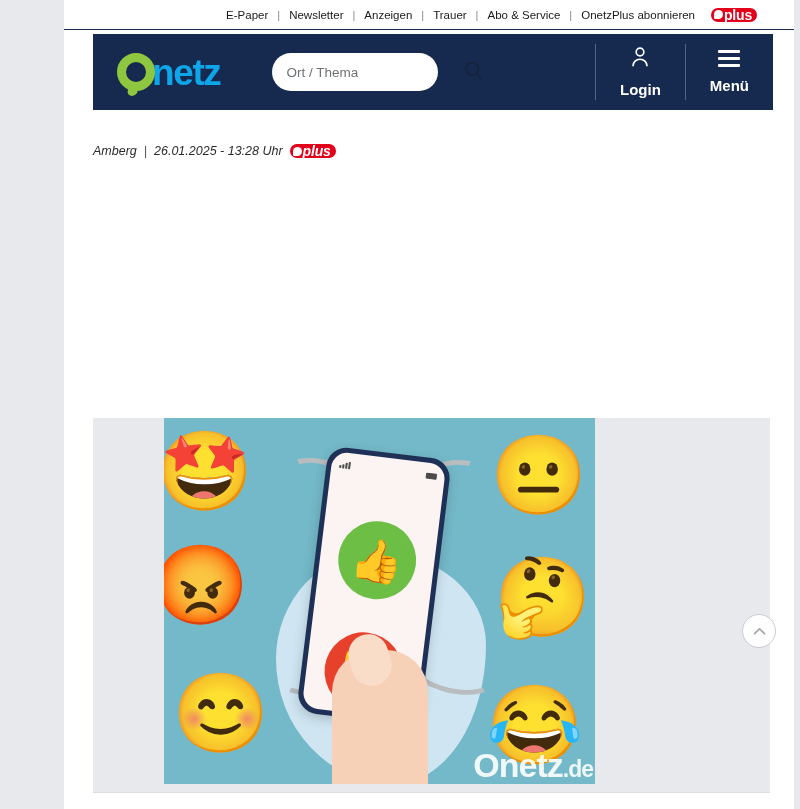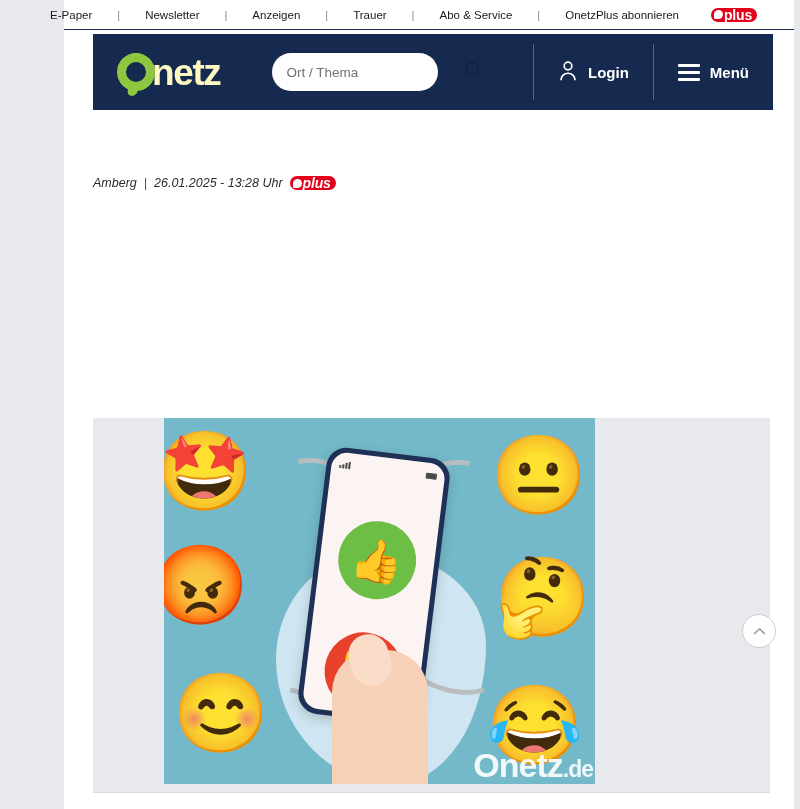--- a/index.html
+++ b/index.html
@@ -41,21 +41,21 @@
     background: #ffffff;
     display: flex;
     align-items: center;
     justify-content: flex-end;
     padding-right: 37px;
     border-bottom: 1px solid #1c2d52;
   }
   .topnav-list {
     display: flex;
     align-items: center;
-    gap: 16px;
+    gap: 0px;
     font-size: 11.5px;
     color: #1a1a1a;
   }
   .topnav-link {
     color: #1a1a1a;
     text-decoration: none;
     white-space: nowrap;
     padding: 0 9px;
     cursor: pointer;
   }
@@ -129,21 +129,21 @@
     position: absolute;
     left: 12px; top: 12px;
     width: 14px; height: 14px;
     border-radius: 50%;
     background: #152a4e;
     z-index: 2;
   }
   .logo-text {
     font-size: 37px;
     font-weight: bold;
-    color: #fef9c3;
+    color: #0ea5e9;
     letter-spacing: -1.4px;
     margin-left: -3px;
     line-height: 1;
   }
 
   .searchbox {
     position: relative;
     margin-left: 52px;
     width: 166px; height: 38px;
     background: #ffffff;
@@ -179,33 +179,34 @@
   .mast-action {
     display: flex;
     align-items: center;
     gap: 10px;
     color: #ffffff;
     font-size: 15px;
     font-weight: bold;
     cursor: pointer;
     padding: 0 24px;
     white-space: nowrap;
+    flex-direction: column;
   }
   .hamburger { display: flex; flex-direction: column; gap: 4px; }
   .hamburger span {
     display: block;
     width: 22px; height: 3px;
     background: #ffffff;
     border-radius: 1px;
   }
 
   
   .article {
     position: absolute;
-    left: 93px; top: 126px;
+    left: 93px; top: 94px;
     width: 680px;
   }
   .meta {
     display: flex;
     align-items: center;
     font-style: italic;
     font-size: 12.5px;
     color: #2b2b2b;
     margin-top: 50px;
     margin-left: 0px;

